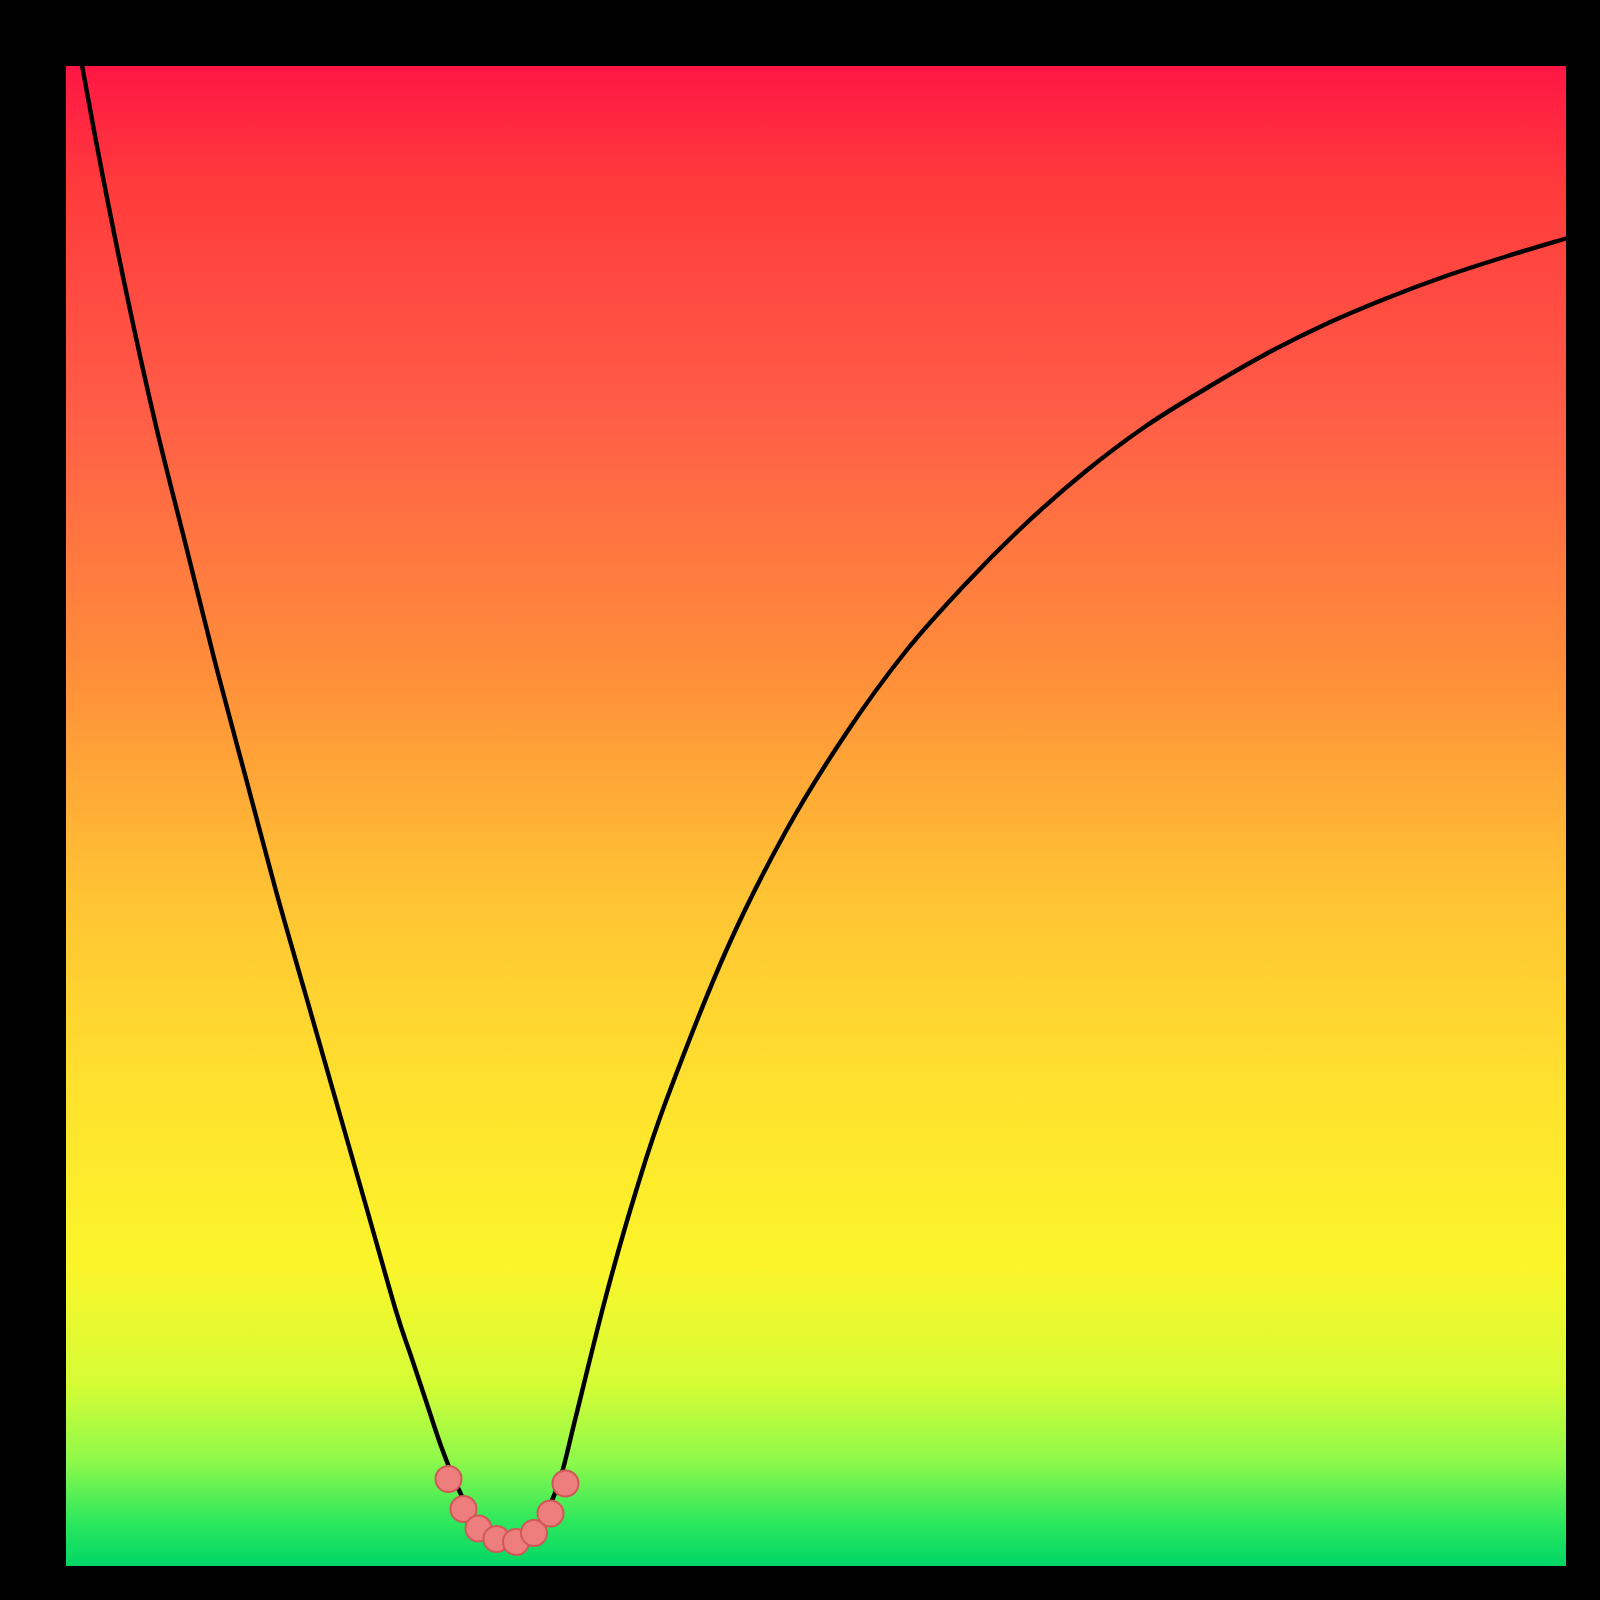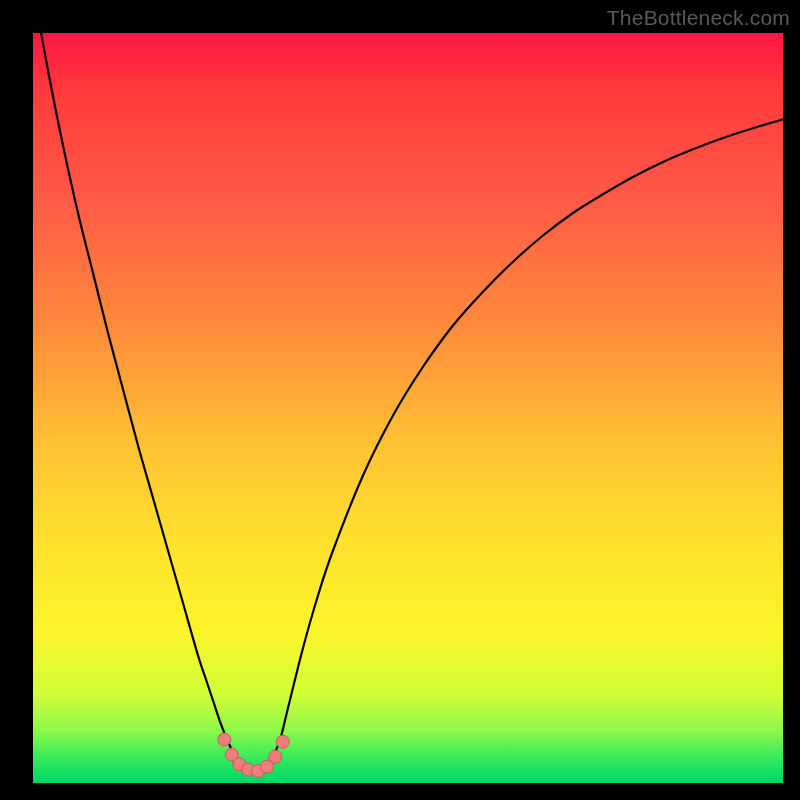--- a/index.html
+++ b/index.html
@@ -71,14 +71,13 @@
           <circle cx="198.75" cy="721.5" r="6.5" fill="#ee7d7d" stroke="#d05858" stroke-width="1"></circle>
           <circle cx="206.25000000000003" cy="731.25" r="6.5" fill="#ee7d7d" stroke="#d05858" stroke-width="1"></circle>
           <circle cx="215.24999999999997" cy="736.5" r="6.5" fill="#ee7d7d" stroke="#d05858" stroke-width="1"></circle>
           <circle cx="225" cy="738" r="6.5" fill="#ee7d7d" stroke="#d05858" stroke-width="1"></circle>
           <circle cx="234" cy="733.5" r="6.5" fill="#ee7d7d" stroke="#d05858" stroke-width="1"></circle>
           <circle cx="242.24999999999997" cy="723.75" r="6.5" fill="#ee7d7d" stroke="#d05858" stroke-width="1"></circle>
           <circle cx="249.74999999999997" cy="708.75" r="6.5" fill="#ee7d7d" stroke="#d05858" stroke-width="1"></circle>
         </g>
     </svg>
   </div>
-  <div class="watermark">TheBottleneck.com</div>
 </div>
 
 </body></html>

